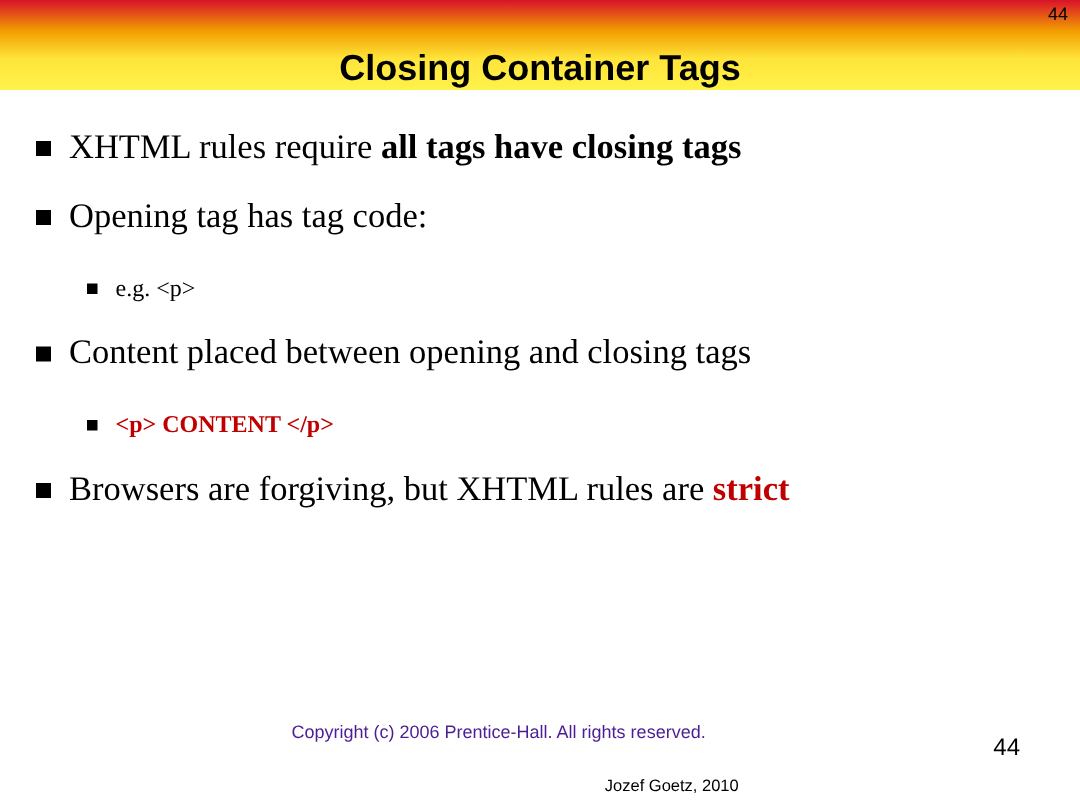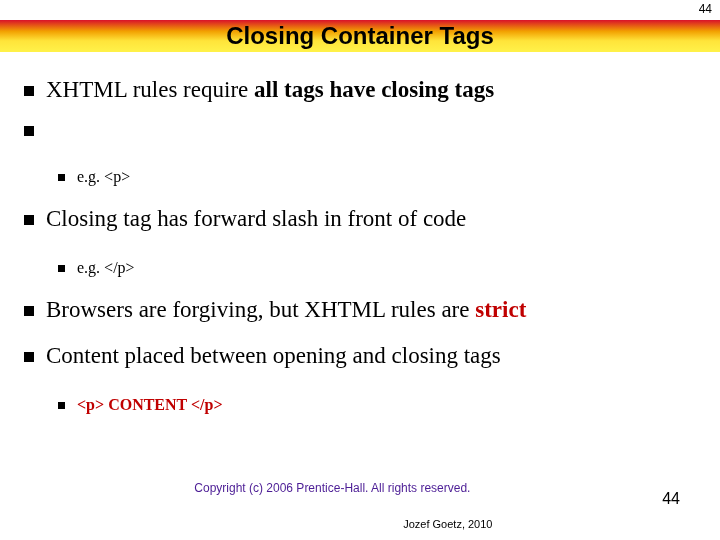--- a/index.html
+++ b/index.html
@@ -6,27 +6,26 @@
   body {
     width: 720px;
     height: 540px;
     font-family: "Times New Roman", Times, serif;
     background: #fff;
     position: relative;
     overflow: hidden;
   }
   .header-bar {
     width: 100%;
-    height: 32px;
+    height: 60px;
     background: linear-gradient(to bottom, #d9122a 0%, #f2a000 35%, #ffe43a 65%, #fff24a 100%);
     display: flex;
-    align-items: center;
+    align-items: flex-end;
     justify-content: center;
     position: relative;
-    margin-top: 20px;
   }
   .header-title {
     font-family: Arial, Helvetica, sans-serif;
     font-weight: bold;
     font-size: 24px;
     color: #000;
   }
   .page-num-top {
     position: absolute;
     top: 2px;
@@ -116,57 +115,48 @@
 
     <li>
       <span class="bullet-sq"></span>
       <span class="b1-text">
         <span>XHTML rules require </span><span class="bold">all tags have closing tags</span>
       </span>
     </li>
 
     <li>
       <span class="bullet-sq"></span>
+      <span class="b1-text">Opening tag has tag code:</span>
       <ul class="level2">
         <li>
           <span class="bullet-sq small"></span>
           <span class="b2-text">e.g. &lt;p&gt;</span>
         </li>
       </ul>
     </li>
 
-    <li>
-      <span class="bullet-sq"></span>
-      <span class="b1-text">Closing tag has forward slash in front of code</span>
-      <ul class="level2">
-        <li>
-          <span class="bullet-sq small"></span>
-          <span class="b2-text">e.g. &lt;/p&gt;</span>
-        </li>
-      </ul>
-    </li>
-
-    <li>
-      <span class="bullet-sq"></span>
-      <span class="b1-text">
-        <span>Browsers are forgiving, but XHTML rules are </span><span class="red">strict</span>
-      </span>
-    </li>
 
     <li>
       <span class="bullet-sq"></span>
       <span class="b1-text">Content placed between opening and closing tags</span>
       <ul class="level2">
         <li>
           <span class="bullet-sq small"></span>
           <span class="b2-text red">&lt;p&gt;  CONTENT  &lt;/p&gt;</span>
         </li>
       </ul>
     </li>
 
+    <li>
+      <span class="bullet-sq"></span>
+      <span class="b1-text">
+        <span>Browsers are forgiving, but XHTML rules are </span><span class="red">strict</span>
+      </span>
+    </li>
+
   </ul>
 </div>
 
 <div class="footer">
   <div class="copyright">Copyright (c) 2006 Prentice-Hall. All rights reserved.</div>
   <div class="author">Jozef Goetz, 2010</div>
   <div class="page-num-bottom">44</div>
 </div>
 
 </body></html>

